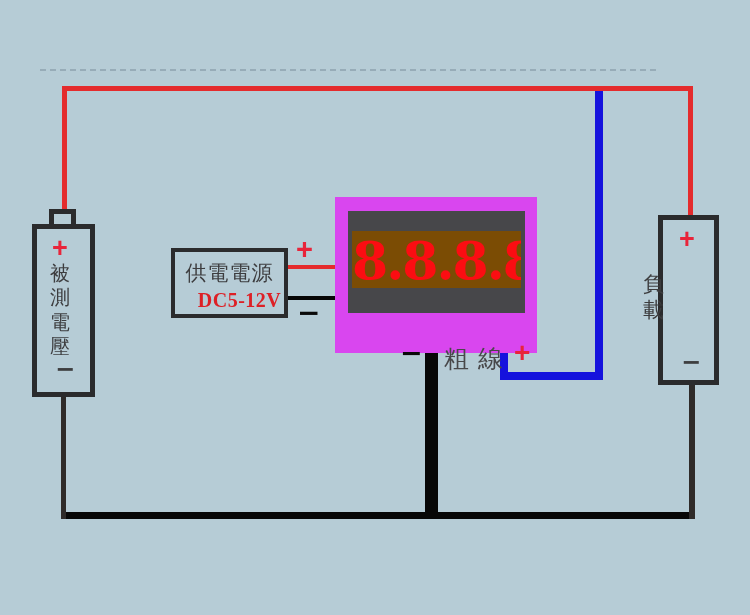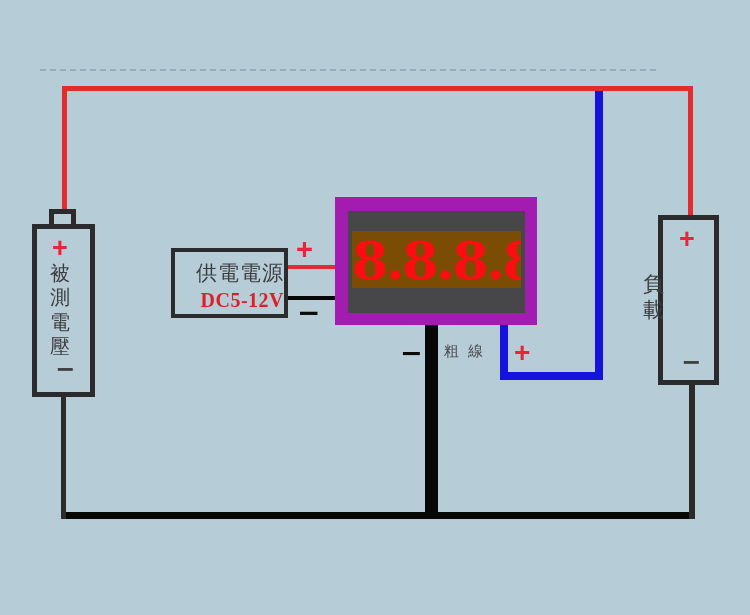--- a/index.html
+++ b/index.html
@@ -32,24 +32,24 @@
   .artifact{left:40px;top:69px;width:616px;height:0;
     border-top:2px dashed rgba(100,122,136,0.38);z-index:0;}
 
   
   .box{background:#b6ccd6;border:5px solid #2b2b2d;z-index:3;}
   .battery-cap{left:49px;top:209px;width:27px;height:20px;background:#b6ccd6;
     border:5px solid #2b2b2d;z-index:3;}
   .battery{left:32px;top:224px;width:63px;height:173px;}
   .load{left:658px;top:215px;width:61px;height:170px;}
   .psu{left:171px;top:248px;width:117px;height:70px;border-width:4px;
-    text-align:right;}
+    text-align:center;}
 
   
-  .meter-outer{left:335px;top:197px;width:202px;height:128px;background:#a21caf;z-index:3;}
+  .meter-outer{left:335px;top:197px;width:202px;height:156px;background:#d946ef;z-index:3;}
   .meter-bezel{left:13px;top:14px;width:177px;height:102px;background:#47474a;}
   .meter-screen{left:4px;top:20px;width:169px;height:57px;background:#7b4c04;
     overflow:hidden;}
   .meter-digits{position:static;display:block;width:100%;height:57px;line-height:60px;
     text-align:center;font-family:"DejaVu Serif",serif;font-weight:bold;
     font-size:52px;letter-spacing:-2px;color:#fb0d12;}
 
   
   .cjk{font-family:"Liberation Serif","DejaVu Serif",serif;color:#3d3d3f;z-index:4;}
   .plus{font-family:"Liberation Sans",sans-serif;font-weight:bold;color:#e8243a;
@@ -65,21 +65,21 @@
 
   .psu-title{position:static;display:block;margin-top:7px;font-size:21px;
     letter-spacing:1px;}
   .psu-voltage{position:static;display:block;margin-top:2px;font-size:20px;
     font-weight:bold;color:#dd2026;font-family:"Liberation Serif",serif;
     letter-spacing:0.5px;margin-left:20px;}
   .psu-plus{left:296px;top:235px;font-size:29px;}
   .psu-minus{left:297px;top:299px;font-size:28px;}
 
   .meter-minus{left:400px;top:339px;font-size:27px;}
-  .thickwire-label{left:444px;top:342px;font-size:15px;letter-spacing:9px;
+  .thickwire-label{left:444px;top:342px;font-size:25px;letter-spacing:9px;
     white-space:nowrap;color:#48484a;font-family:Liberation Serif, serif;}
   .meter-plus{left:514px;top:339px;font-size:28px;}
 
   .load-plus{left:679px;top:226px;font-size:27px;}
   .load-label{left:640px;top:271px;width:27px;font-size:21px;line-height:1.25;
     word-break:break-all;text-align:center;}
   .load-minus{left:681px;top:350px;font-size:24px;}
 </style>
 </head>
 <body>

